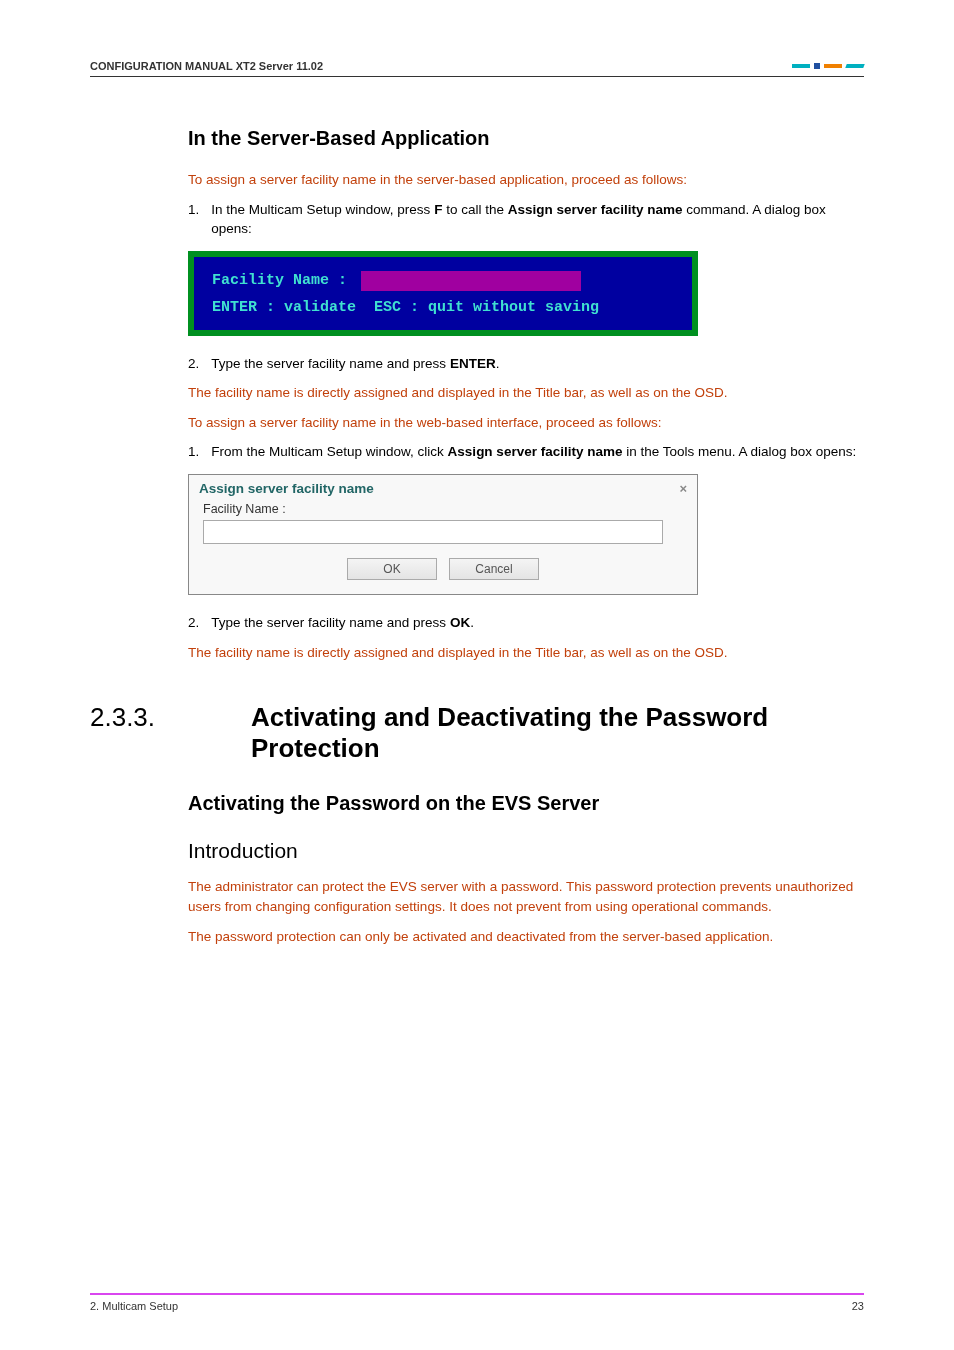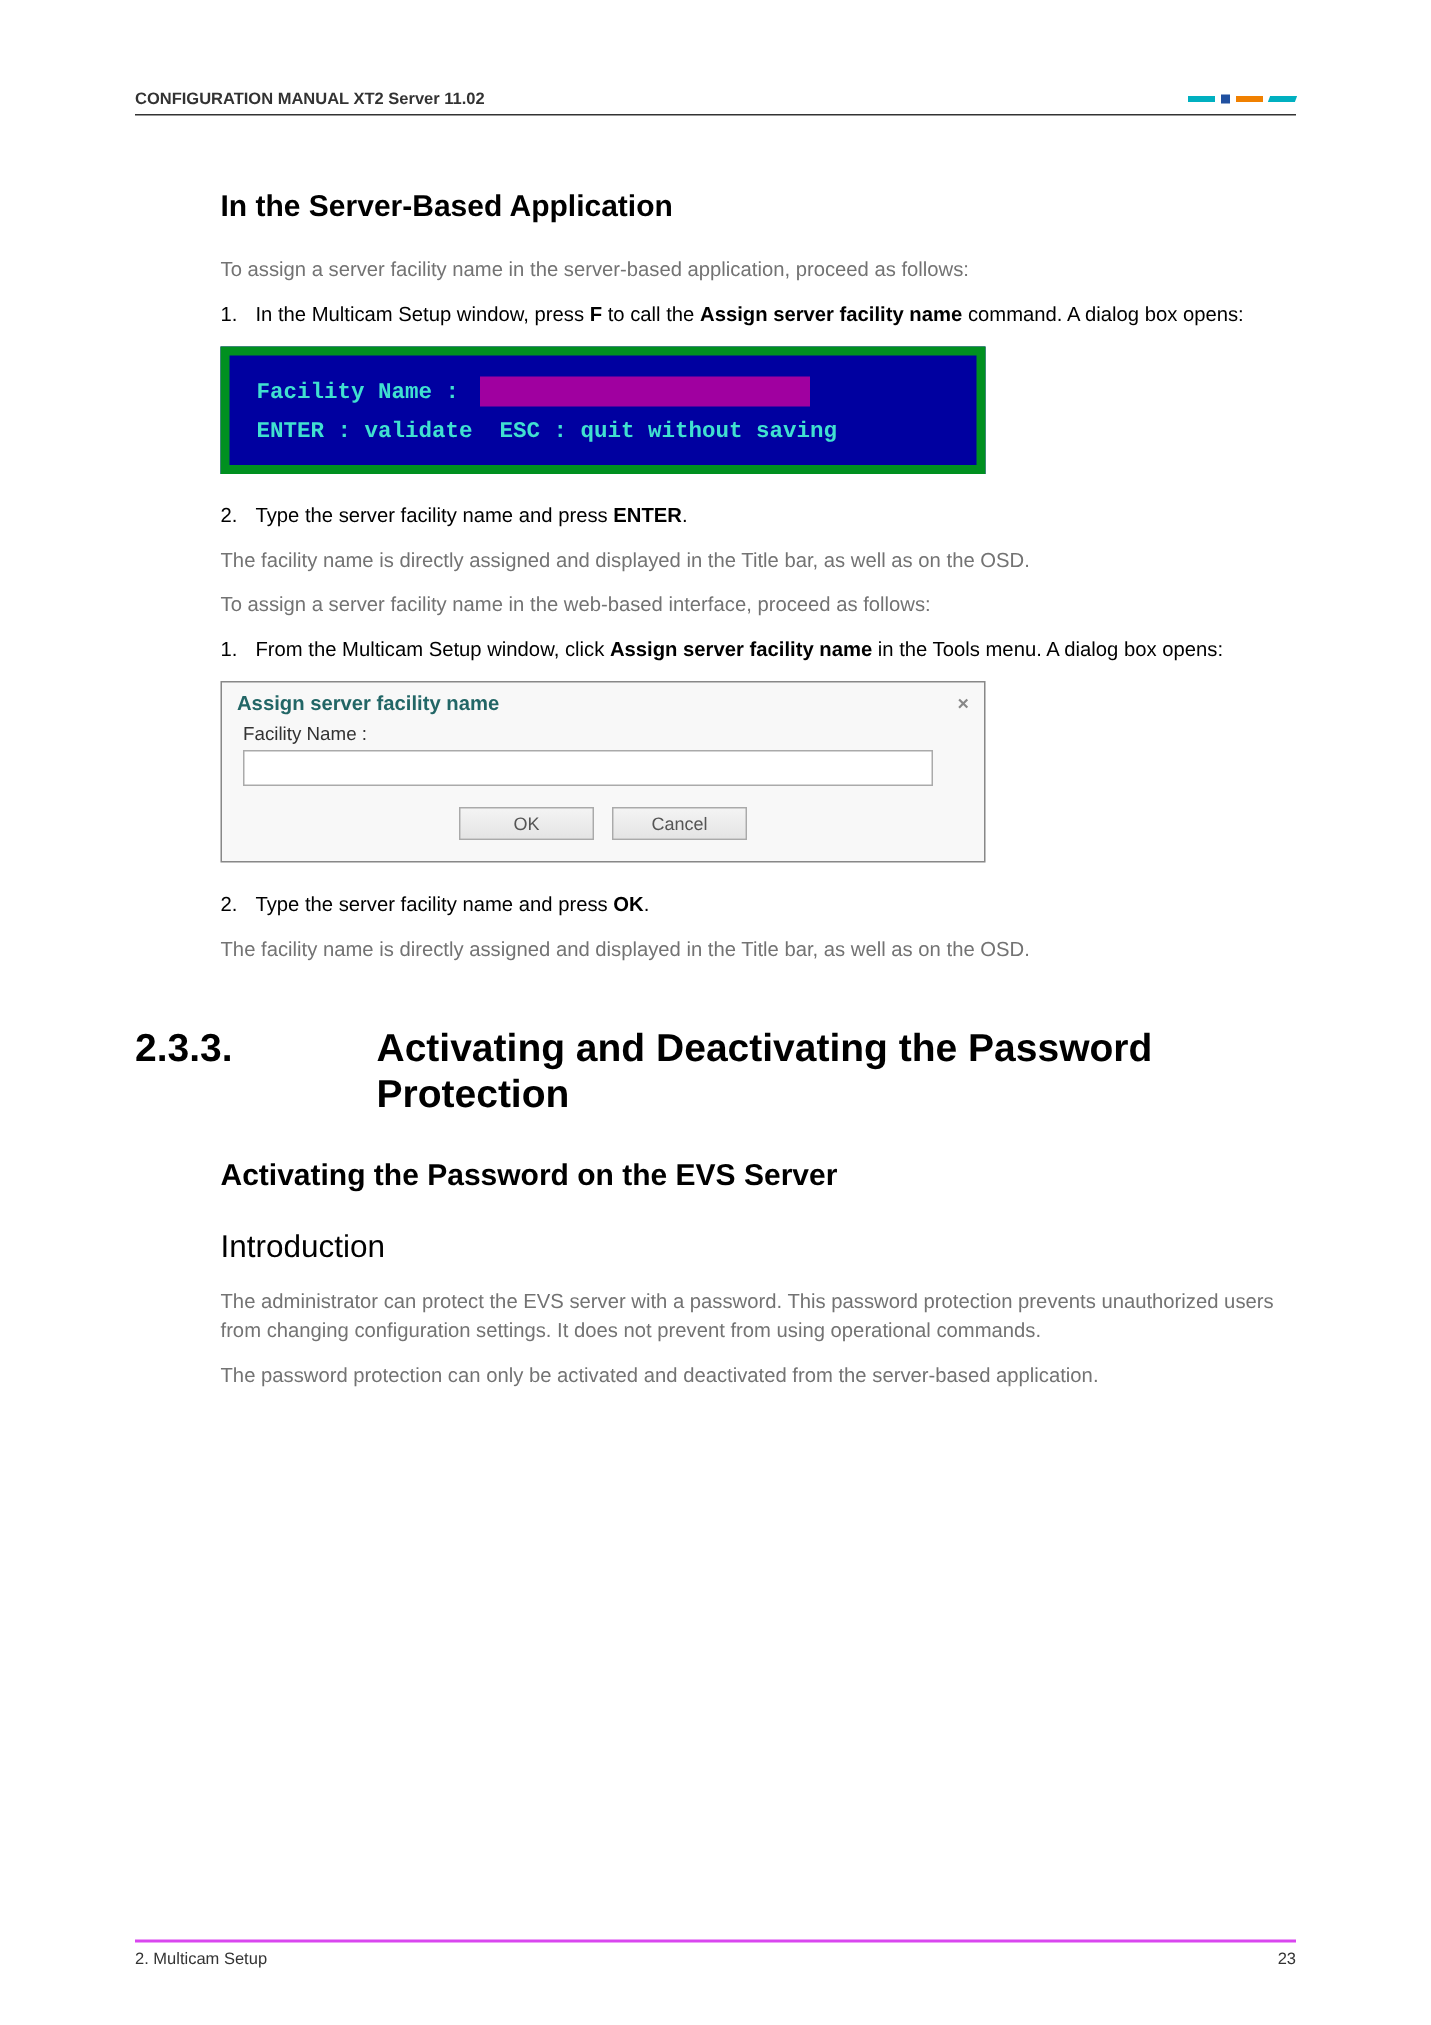--- a/index.html
+++ b/index.html
@@ -40,33 +40,33 @@
   }
   .logo-cyan { background: #00b0c0; }
   .logo-orange { background: #f08000; }
   .logo-dot {
     width: 6px;
     height: 6px;
     background: #2050a0;
     border-radius: 0;
   }
   .content {
-    margin-left: 57px;
+    margin-left: 98px;
   }
   .h3 {
     font-size: 20px;
     font-weight: bold;
     margin-bottom: 20px;
     color: #000;
   }
   .body-text {
     font-size: 13.5px;
     line-height: 1.45;
     margin-bottom: 10px;
-    color: #737373;
+    color: #c2410c;
   }
   .list-item {
     display: flex;
     gap: 12px;
     margin-bottom: 10px;
     font-size: 13.5px;
     line-height: 1.45;
   }
   .list-num {
     flex: 0 0 auto;
@@ -176,21 +176,21 @@
   
   .numbered-row {
     display: flex;
     align-items: flex-start;
     gap: 20px;
     margin-top: 40px;
     margin-bottom: 28px;
   }
   .sec-num {
     font-size: 26px;
-    font-weight: bold;
+    font-weight: normal;
     flex: 0 0 100px;
   }
   .sec-title {
     font-size: 26px;
     font-weight: bold;
     line-height: 1.2;
     margin-left: 41px;
   }
   .h4 {
     font-size: 21px;

